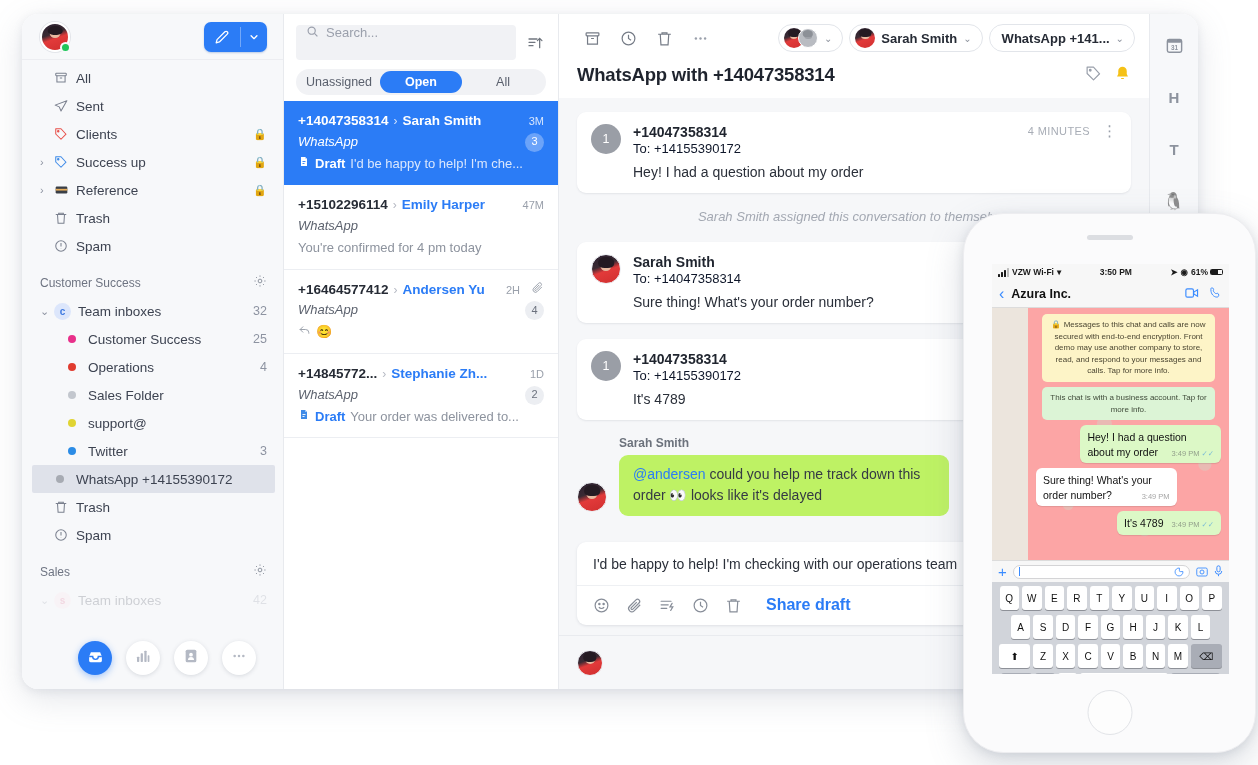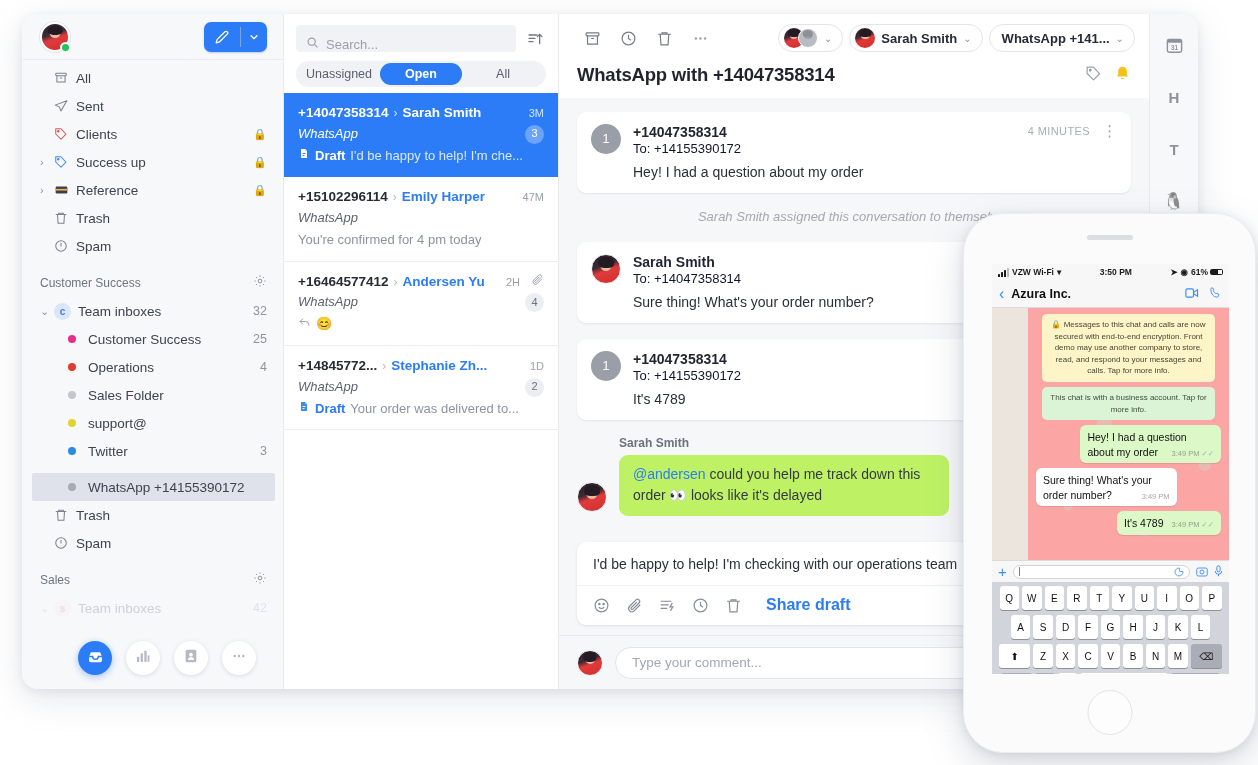--- a/index.html
+++ b/index.html
@@ -73,21 +73,21 @@
     padding:0 16px 0 18px; color:#3d4351; font-size:13.5px;
     position:relative;
   }
   .nav-item .chev { width:14px; color:#8d93a1; font-size:11px; flex:none; margin-left:-14px;}
   .nav-item .ico { width:22px; flex:none; display:flex; align-items:center; color:#7b818f; }
   .nav-item .lbl { flex:1; white-space:nowrap; overflow:hidden; text-overflow:ellipsis; }
   .nav-item .cnt { color:#8d93a1; font-size:12.5px; }
   .nav-item .lock { margin-left:5px; color:#a7acb7; font-size:11px; }
   .nav-indent { padding-left:32px; }
   .nav-indent2 { padding-left:46px; }
-  .nav-item.selected { background:#dfe2ea; border-radius:2px; margin:8px 8px 0 10px; padding-left:36px; }
+  .nav-item.selected { background:#dfe2ea; border-radius:2px; margin:0 8px 0 10px; padding-left:24px; }
 
   .dot { width:8px; height:8px; border-radius:50%; flex:none; margin-right:12px; }
 
   .section-head {
     display:flex; align-items:center; justify-content:space-between;
     padding:14px 16px 6px 18px; color:#6e7482; font-size:12px;
   }
   .circle-badge {
     width:17px; height:17px; border-radius:50%; background:#dce6fb;
     color:#3f7ae0; font-size:10px; font-weight:bold;
@@ -106,22 +106,22 @@
          display:flex; align-items:center; justify-content:center; color:#b4b9c4; }
   .fab.active { background:#2b7cf6; color:#fff; box-shadow:0 2px 7px rgba(43,124,246,.42); }
 
   
   .convlist {
     width:275px; height:100%; background:#fff;
     border-right:1px solid #e8eaee; display:flex; flex-direction:column;
   }
   .cl-search { display:flex; align-items:center; gap:8px; padding:11px 12px 9px 12px; }
   .search-box {
-    flex:1; height:27px; border-radius:4px; background:#f1f2f5;
-    display:flex; align-items:flex-end; gap:7px; padding:0 10px;
+    flex:1; height:35px; border-radius:4px; background:#f1f2f5;
+    display:flex; align-items:flex-start; gap:7px; padding:0 10px;
     color:#9ba0ac; font-size:13px;
   }
   .sort-ico { width:22px; display:flex; justify-content:center; color:#70767f; }
   .seg {
     margin:0 12px 6px 12px; height:26px; background:#f1f2f5;
     border-radius:13px; display:flex; align-items:center; padding:2px;
   }
   .seg .opt {
     flex:1; height:100%; display:flex; align-items:center; justify-content:center;
     font-size:12.5px; color:#5a606d; border-radius:12px;
@@ -807,23 +807,20 @@
           <span class="share">Share draft</span>
           <span class="entertosend">
             <span class="cb">✓</span>
             <span>"Enter" to send</span>
           </span>
         </div>
       </div>
 
       <div class="commentbar">
         <span class="bub-av pic" style="width:26px;height:26px"></span>
-        <div class="cmt-input">
-          <span>Type your comment...</span>
-        </div>
       </div>
     </div>
 
     <div class="rail">
       <div class="rail-ico">
         <svg width="19" height="19" viewBox="0 0 24 24">
             <rect x="3" y="4.5" width="18" height="16" rx="2.2" fill="none" stroke="#8d939e" stroke-width="1.8"></rect>
             <rect x="3" y="4.5" width="18" height="4" rx="2" fill="#8d939e"></rect>
             <text x="12" y="17.4" font-size="8" font-weight="bold" fill="#8d939e" text-anchor="middle" font-family="Liberation Sans">31</text>
           </svg>

